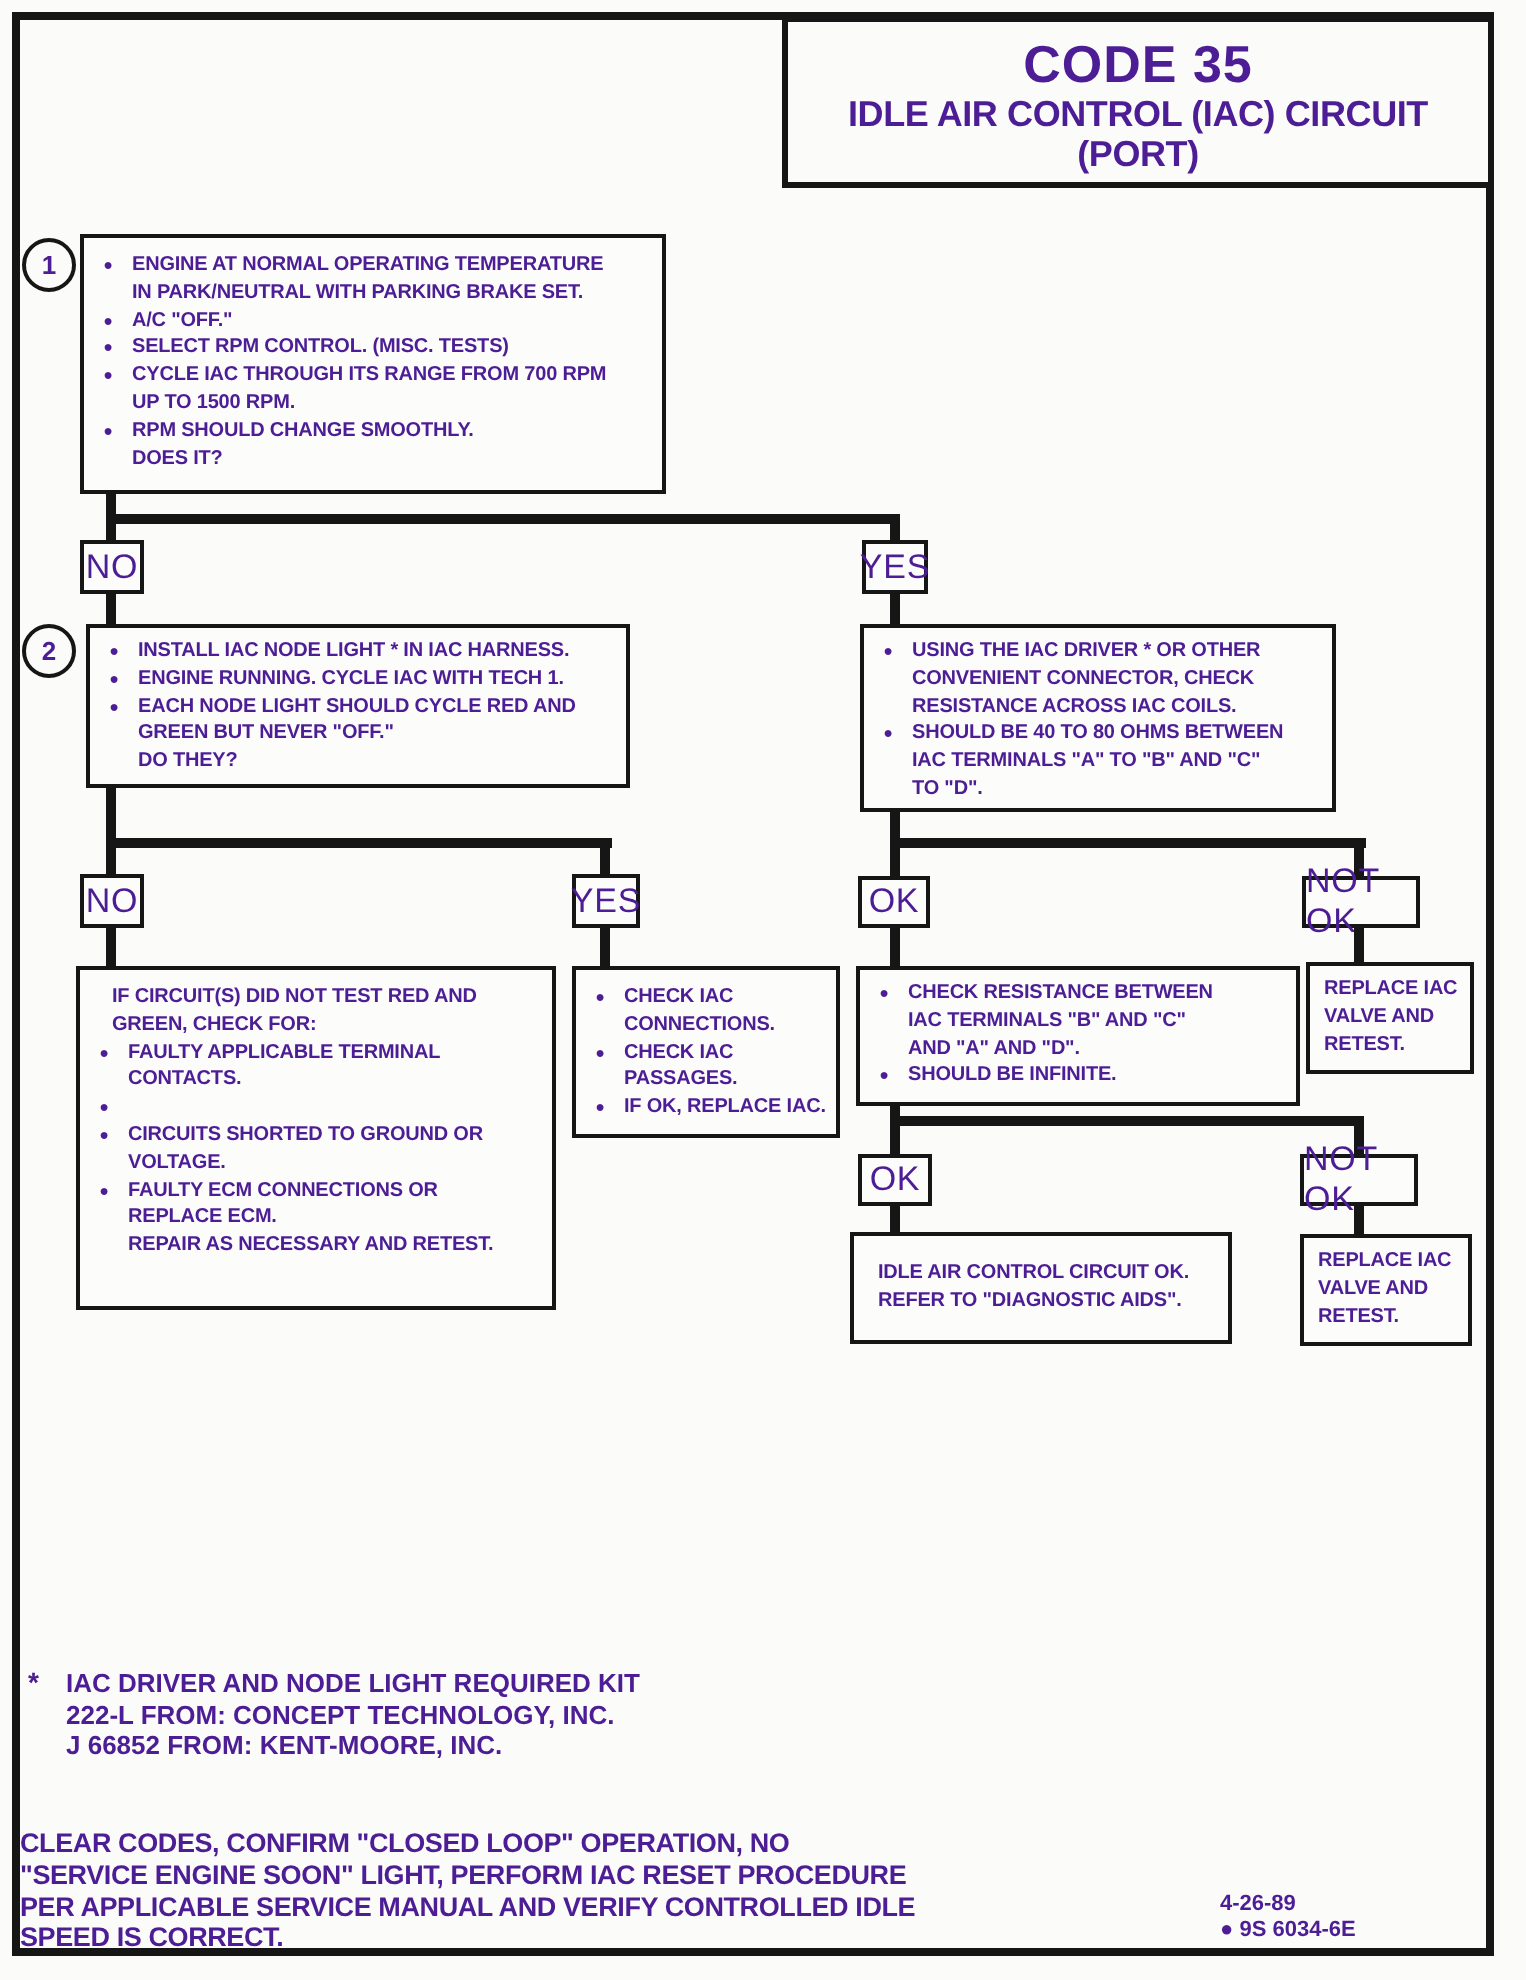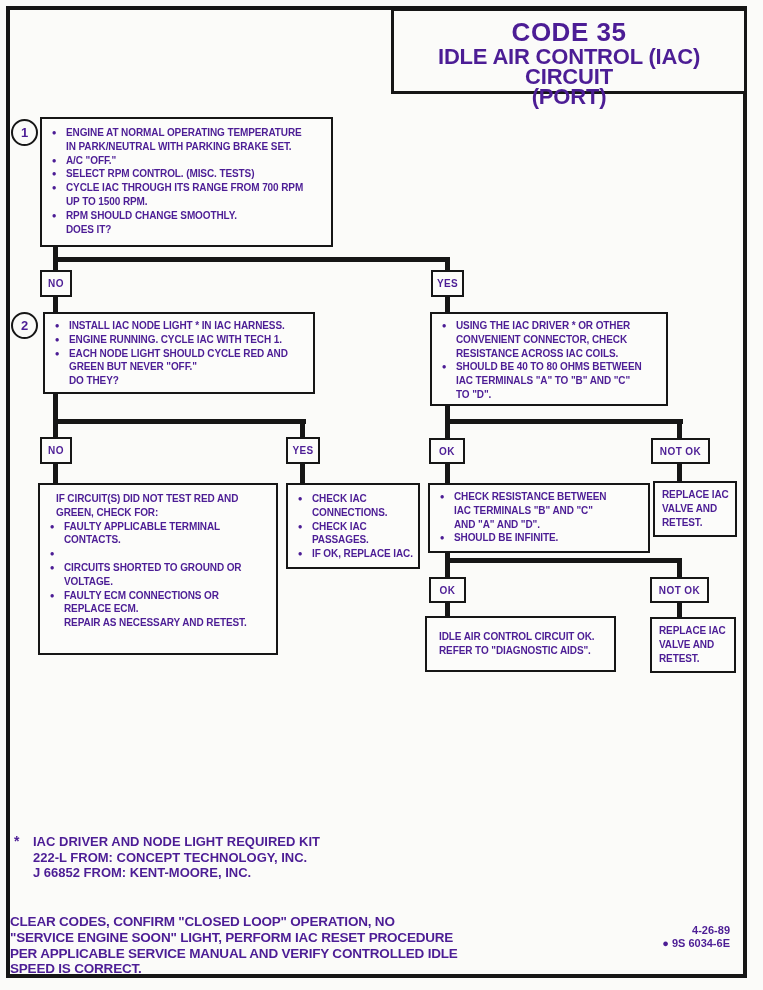--- a/index.html
+++ b/index.html
@@ -4,45 +4,45 @@
 <style>
   html,body{margin:0;padding:0;background:#e8e8e6;}
   .page{position:relative;width:763px;height:990px;background:#fbfbf9;
         font-family:"Liberation Sans",sans-serif;color:#4c1d95;overflow:hidden;}
   .page-border{position:absolute;left:6px;top:6px;width:741px;height:972px;
         border:4px solid #161616;box-sizing:border-box;}
   .title-box{position:absolute;left:391px;top:8px;width:356px;height:86px;
         background:#fbfbf9;border:3px solid #161616;box-sizing:border-box;
         text-align:center;padding-top:6px;}
   .title-code{font-size:26px;font-weight:bold;line-height:30px;letter-spacing:0.5px;}
-  .title-sub{font-size:22px;font-weight:bold;line-height:20px;letter-spacing:-0.2px;}
+  .title-sub{font-size:18px;font-weight:bold;line-height:20px;letter-spacing:-0.2px;}
   .fbox{position:absolute;background:#fcfcfa;border:2px solid #161616;box-sizing:border-box;
         font-weight:bold;font-size:10px;line-height:13.8px;letter-spacing:-0.1px;}
   .bwrap{padding-top:7px;}
   .bi{display:flex;}
   .dot{width:24px;flex:none;text-align:center;font-size:8px;}
   .bt{flex:1;white-space:pre-line;padding-right:3px;}
   .lead{padding-left:16px;white-space:pre-line;}
   .cbox{display:flex;align-items:center;}
   .cbox .ctext{white-space:pre-line;}
   .dec{position:absolute;background:#fcfcfa;border:2px solid #161616;box-sizing:border-box;
         display:flex;align-items:center;justify-content:center;
-        font-weight:bold;font-size:10px;letter-spacing:0.4px;}
+        font-weight:normal;font-size:17px;letter-spacing:0.4px;}
   .line{position:absolute;background:#161616;}
   .circle{position:absolute;width:27px;height:27px;border:2px solid #161616;border-radius:50%;
         box-sizing:border-box;display:flex;align-items:center;justify-content:center;
         font-weight:bold;font-size:13px;background:#fbfbf9;}
   .footnote{position:absolute;left:14px;top:834px;display:flex;
         font-weight:bold;font-size:13px;line-height:15.5px;}
   .footnote .ast{width:19px;flex:none;font-size:14px;}
   .footnote .ftext{white-space:pre-line;}
   .footer-note{position:absolute;left:10px;top:914px;width:500px;
         font-weight:bold;font-size:13.5px;line-height:15.8px;letter-spacing:-0.2px;
         white-space:pre-line;}
-  .footer-right{position:absolute;left:610px;top:924px;width:120px;text-align:right;
+  .footer-right{position:absolute;left:610px;top:946px;width:120px;
         font-weight:bold;font-size:11px;line-height:13px;}
 </style>
 </head>
 <body>
 
 <div class="page">
   <div class="page-border"></div>
 
   <div class="title-box">
     <div class="title-code">CODE 35</div>

